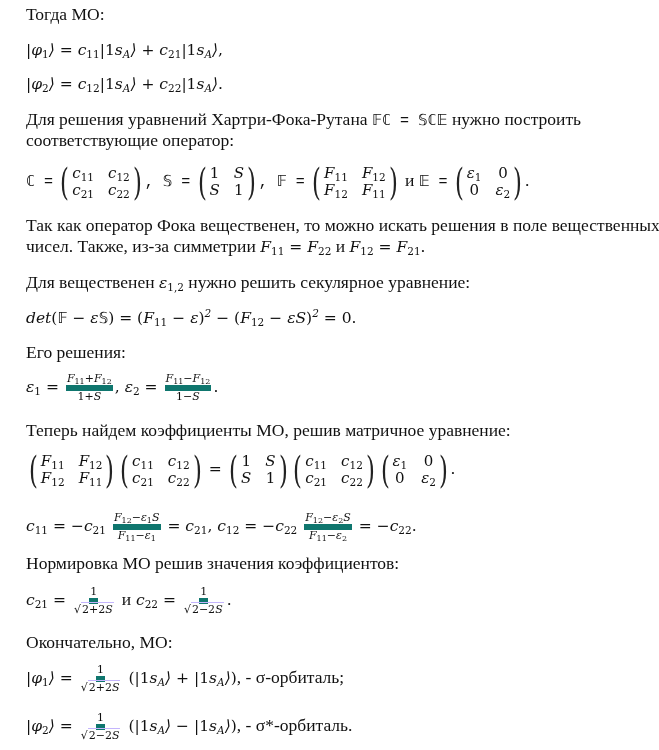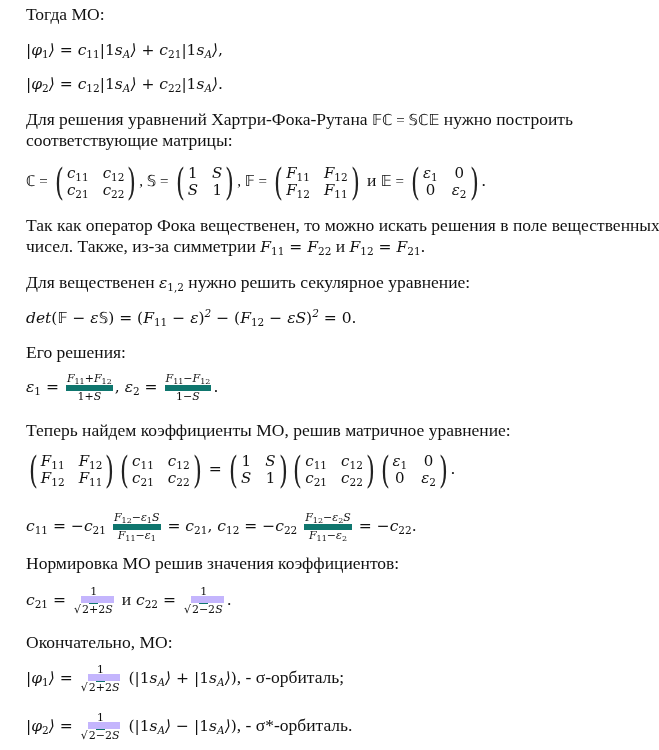--- a/index.html
+++ b/index.html
@@ -16,42 +16,42 @@
   .frac { display: inline-flex; flex-direction: column; align-items: center; vertical-align: middle; font-size: 11px; line-height: 12px; margin: 0 2px; }
   .frac .num { border-bottom: 6px solid #0f766e; padding: 0 1px; }
   .frac .den { padding: 0 1px; }
   .frac sub { font-size: 8px; vertical-align: -2px; }
   .mat { display: inline-flex; align-items: center; vertical-align: middle; }
   .paren { font-family: "DejaVu Serif", serif; font-size: 38px; line-height: 38px; font-weight: 200; transform: scaleX(0.6); display:inline-block; color:#222; }
   .grid { display: grid; grid-template-columns: auto auto; column-gap: 14px; row-gap: 0px; font-family: "DejaVu Serif", serif; font-style: italic; font-size: 15px; line-height: 17px; }
   .grid span { text-align: center; }
   .grid .up { font-style: normal; }
   .sq { display:inline-block; }
-  .sq .rad { border-top: 7px solid #c4b5fd; padding: 0 1px; }
-  .bb { font-family: Liberation Serif, serif; font-style: normal; font-size: 15px; }
+  .sq .rad { border-top: 1px solid #c4b5fd; padding: 0 1px; }
+  .bb { font-family: Liberation Mono, monospace; font-style: normal; font-size: 15px; }
 </style>
 </head>
 <body>
 
 <div class="line" style="top:4px">Тогда МО:</div>
 
 <div class="line m" style="top:40px">
   |φ<sub>1</sub>⟩ <span class="r">=</span> c<sub>11</sub>|<span class="r">1</span>s<sub><i>A</i></sub>⟩ <span class="r">+</span> c<sub>21</sub>|<span class="r">1</span>s<sub><i>A</i></sub>⟩<span class="r">,</span>
 </div>
 
 <div class="line m" style="top:74px">
   |φ<sub>2</sub>⟩ <span class="r">=</span> c<sub>12</sub>|<span class="r">1</span>s<sub><i>A</i></sub>⟩ <span class="r">+</span> c<sub>22</sub>|<span class="r">1</span>s<sub><i>A</i></sub>⟩<span class="r">.</span>
 </div>
 
 <div class="line" style="top:109px">
   <span>Для решения уравнений Хартри-Фока-Рутана</span>
   <span class="bb">𝔽ℂ = 𝕊ℂ𝔼</span>
   <span>нужно построить</span>
 </div>
-<div class="line" style="top:130px">соответствующие матрицы:</div>
+<div class="line" style="top:130px">соответствующие оператор:</div>
 
 <div class="line" style="top:160px; line-height:40px;">
   <span class="bb">ℂ =</span>
   <span class="mat">
       <span class="paren">(</span>
       <span class="grid">
         <span>c<sub>11</sub></span>
         <span>c<sub>12</sub></span>
         <span>c<sub>21</sub></span>
         <span>c<sub>22</sub></span>

